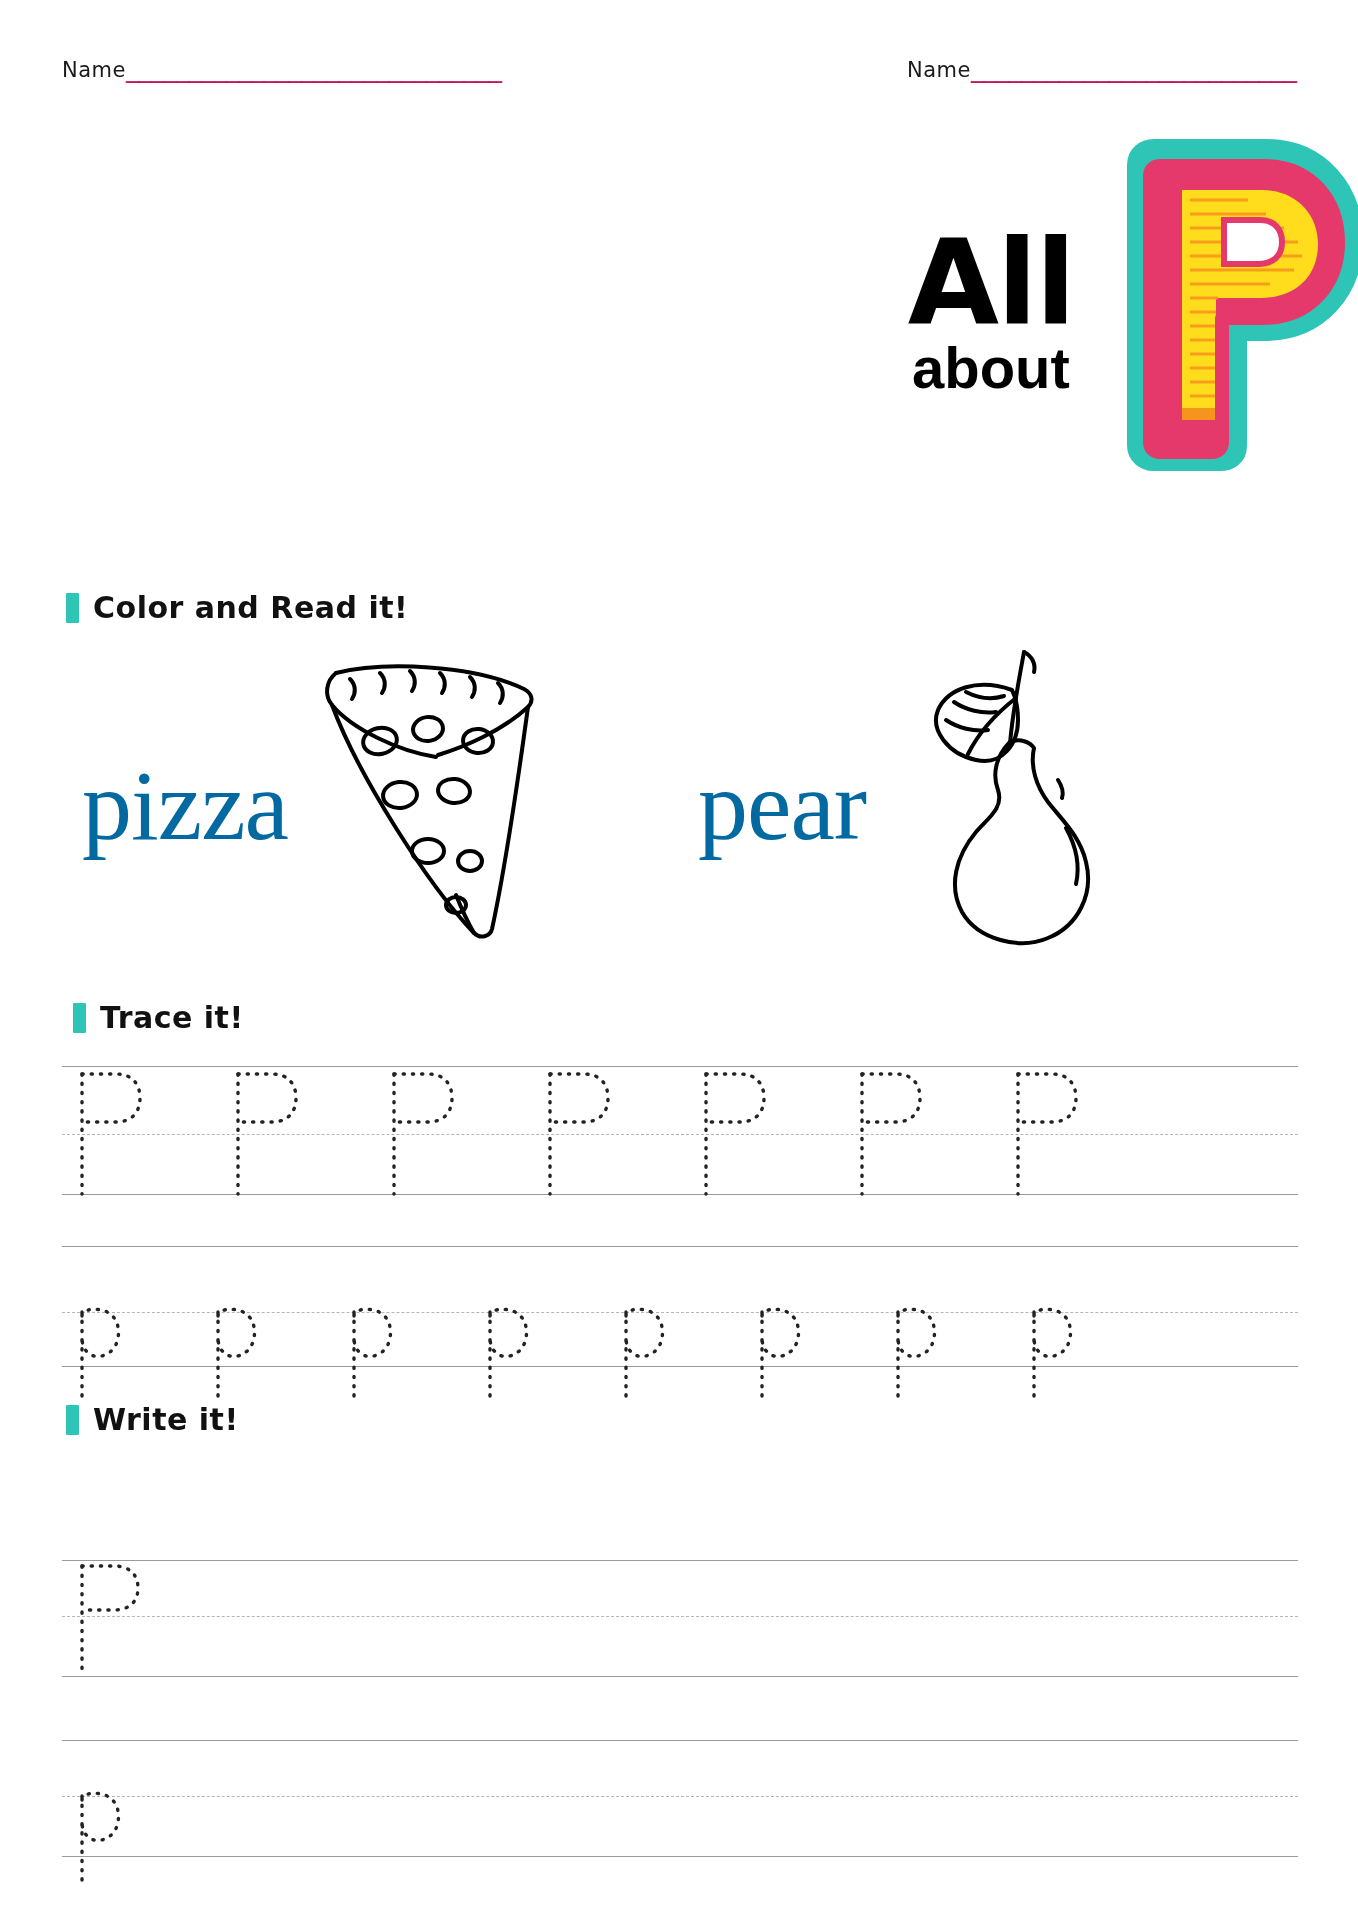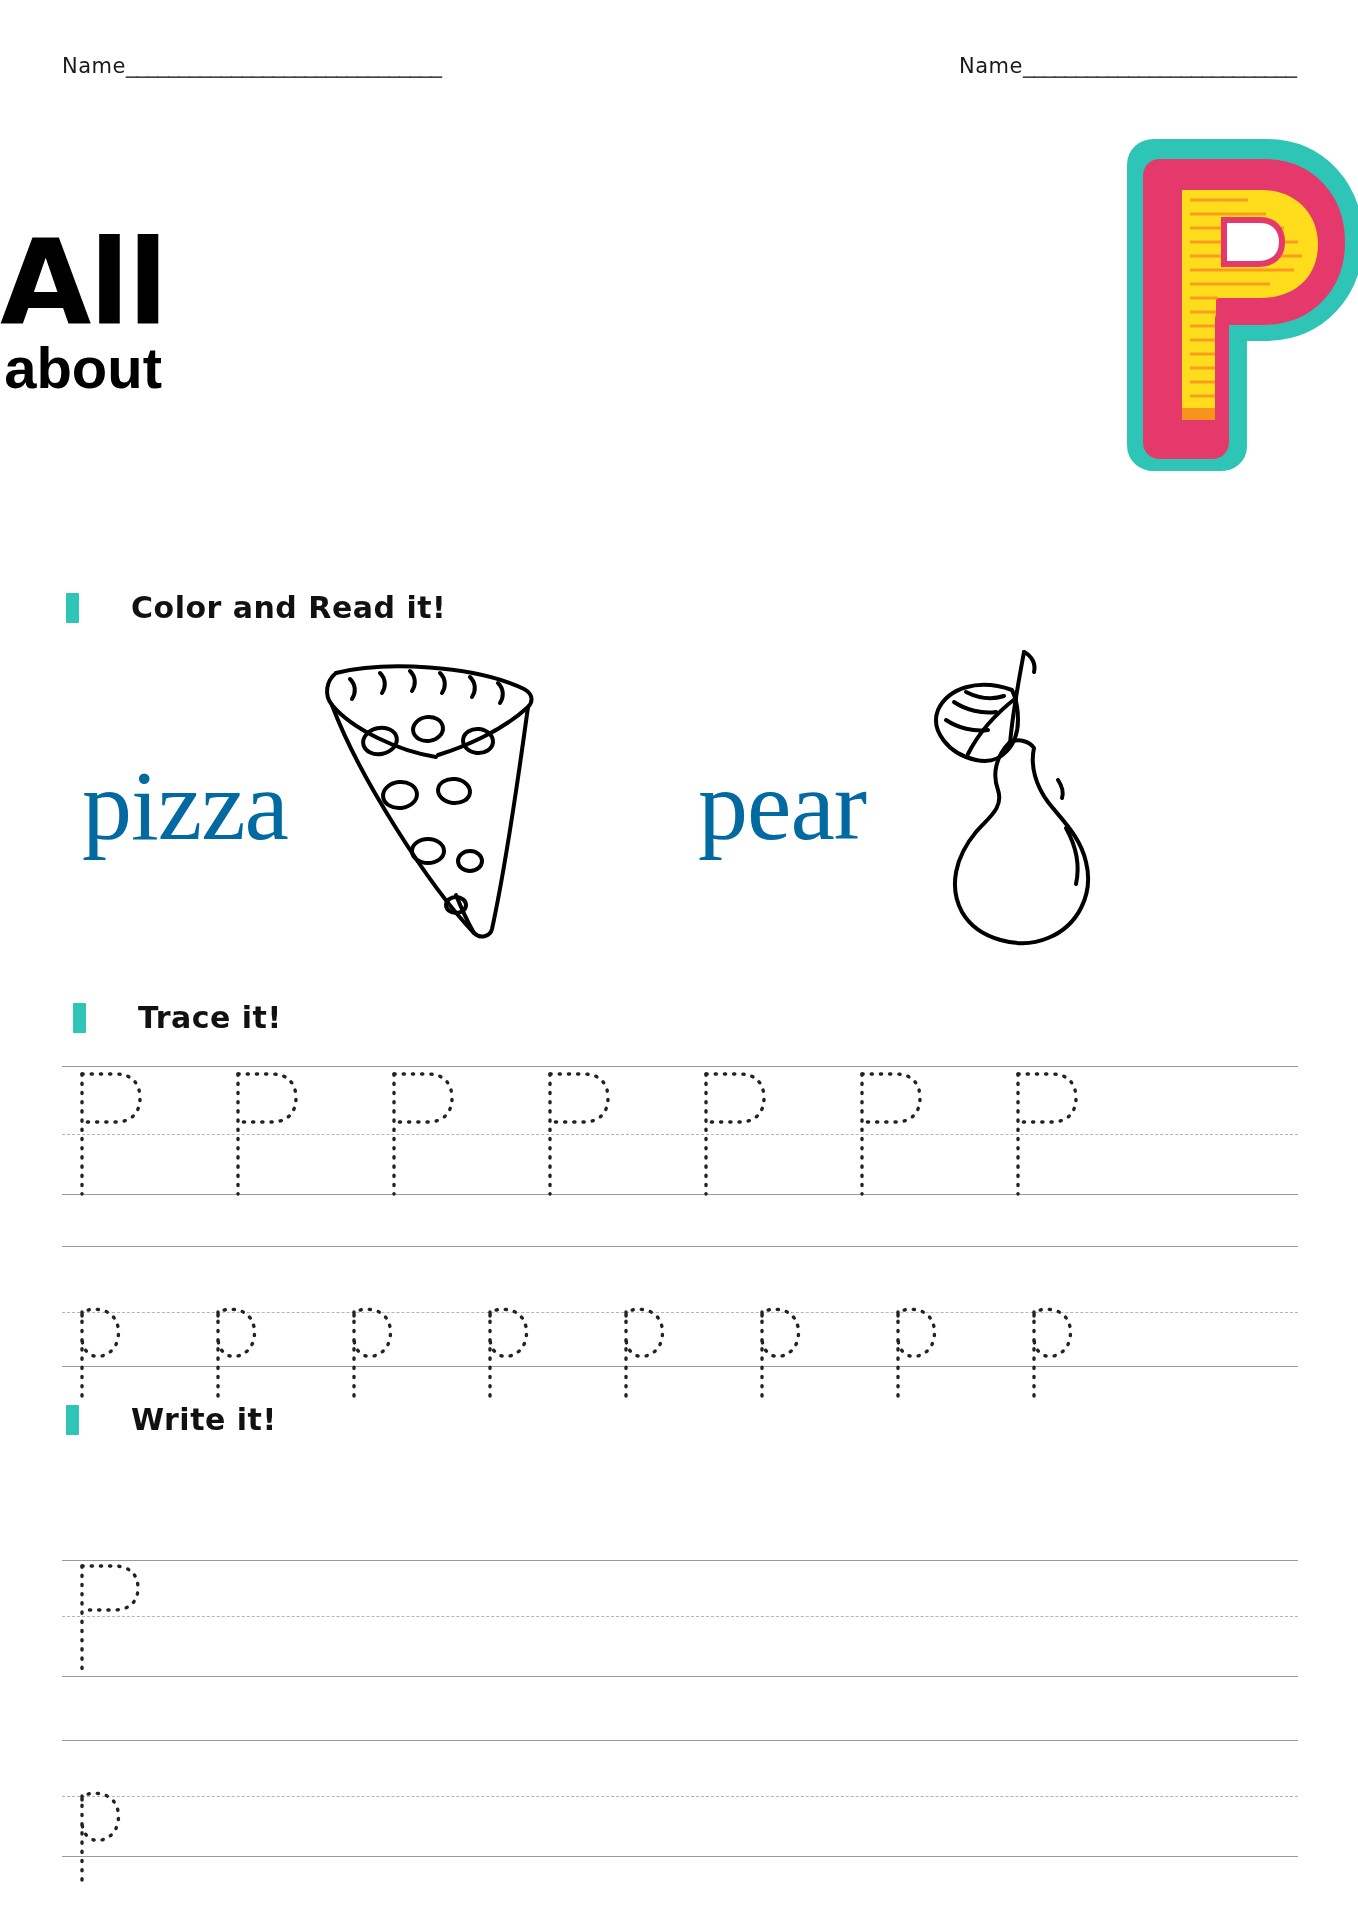--- a/index.html
+++ b/index.html
@@ -22,35 +22,35 @@
     padding: 0 62px;
     font-family: "DejaVu Sans", sans-serif;
   }
   .field { display: flex; align-items: baseline; }
   .field-label {
     font-size: 21px;
     color: #1a1a1a;
     letter-spacing: 0.5px;
   }
   .field-line {
-    font-size: 23px;
-    color: #404040;
+    font-size: 27px;
+    color: #be185d;
     letter-spacing: -1px;
     white-space: nowrap;
     text-align: center;
   }
 
   
   .title-block {
     position: absolute;
     top: 140px;
     left: 0; right: 0;
     height: 330px;
     display: flex;
-    justify-content: space-between;
+    justify-content: flex-end;
     align-items: center;
     gap: 10px;
   }
   .title-words {
     display: flex;
     flex-direction: column;
     align-items: center;
     margin-top: 20px;
     margin-right: 14px;
   }
@@ -84,21 +84,20 @@
     height: 30px;
     background: #2ec4b6;
     border-radius: 1px;
   }
   .section-title {
     font-family: "DejaVu Sans", sans-serif;
     font-weight: bold;
     font-size: 30px;
     color: #111;
     letter-spacing: 0.5px;
-    margin-left: 38px;
   }
 
   #head-color { top: 590px; left: 66px; }
   #head-trace { top: 1000px; left: 66px; padding-left: 7px; }
   #head-write { top: 1402px; left: 66px; }
 
   
   .read-row {
     position: absolute;
     top: 640px;

